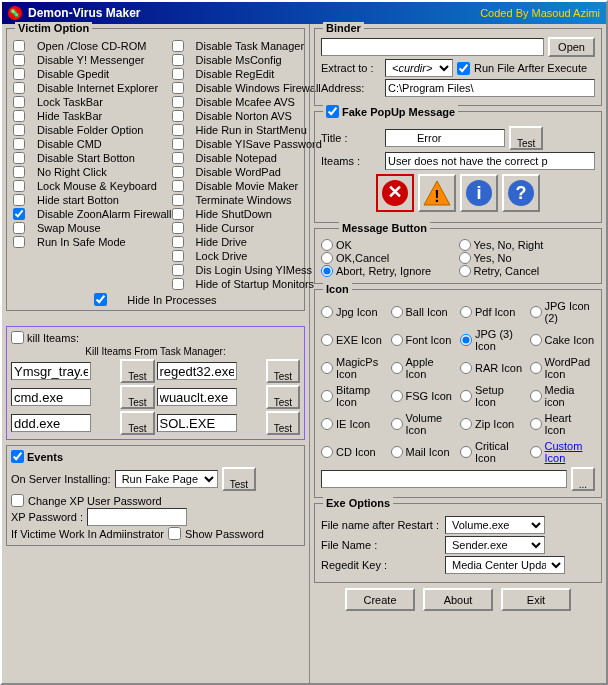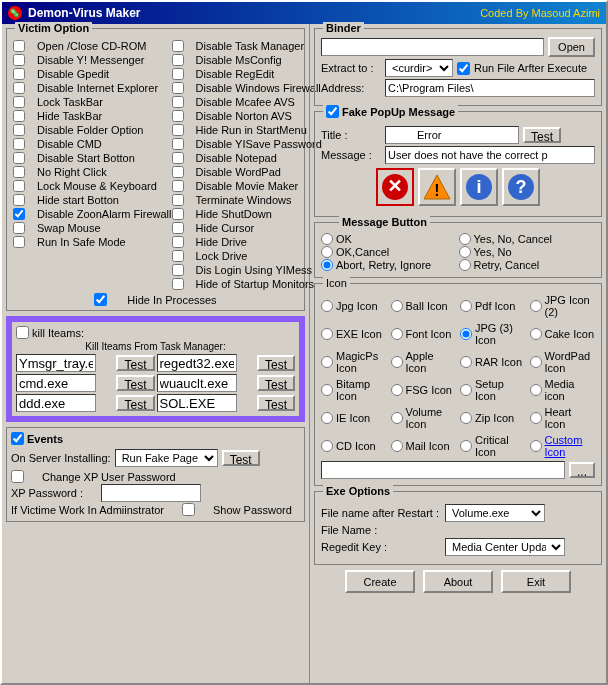--- a/index.html
+++ b/index.html
@@ -110,23 +110,23 @@
       flex-direction: column;
     }
     .hide-in-processes {
       display: flex;
       align-items: center;
       justify-content: center;
       gap: 20px;
       margin-top: 2px;
     }
     .kill-section {
-      border: 6px solid #8b5cf6;
+      border: 1px solid #8b5cf6;
       padding: 4px;
-      margin-top: 2px;
+      margin-top: 12px;
     }
     .kill-label {
       display: flex;
       align-items: center;
       gap: 3px;
     }
     .kill-items-label {
       text-align: center;
       font-size: 10px;
       margin: 2px 0;
@@ -151,23 +151,23 @@
       border-left-color: #fff;
       border-right-color: #808080;
       border-bottom-color: #808080;
       background: #d4d0c8;
       padding: 1px 8px;
       font-size: 11px;
       cursor: pointer;
       height: 20px;
     }
     .btn-small {
-      padding: 1px 6px;
+      padding: 10px 6px;
       height: 16px;
-      font-size: 12px;
+      font-size: 10px;
     }
     .events-section {
       border: 1px solid #808080;
       padding: 4px;
       margin-top: 2px;
     }
     .events-title {
       display: flex;
       align-items: center;
       gap: 3px;
@@ -187,21 +187,21 @@
       background: white;
       font-size: 11px;
       padding: 0 2px;
     }
     .xp-section {
       margin-top: 3px;
     }
     .xp-row {
       display: flex;
       align-items: center;
-      gap: 18px;
+      gap: 4px;
       margin: 1px 0;
     }
     input[type="text"], input[type="password"] {
       border: 1px inset #888;
       background: white;
       font-size: 11px;
       height: 18px;
       padding: 1px 2px;
     }
     
@@ -305,21 +305,21 @@
       padding: 6px;
       position: relative;
       margin-bottom: 2px;
     }
     .icon-section-title {
       position: absolute;
       top: -7px;
       left: 8px;
       background: #d4d0c8;
       padding: 0 3px;
-      font-weight: normal;
+      font-weight: bold;
     }
     .icon-grid {
       display: grid;
       grid-template-columns: repeat(4, 1fr);
       gap: 4px;
     }
     .icon-input-row {
       display: flex;
       align-items: center;
       gap: 4px;
@@ -599,45 +599,45 @@
     <div class="right-panel">
 
       <div class="binder-section">
         <span class="binder-title">Binder</span>
         <div class="binder-row">
           <input type="text" class="binder-input" style="">
           <button class="btn">Open</button>
         </div>
         <div class="binder-row">
           <label>Extract to :</label>
-          <select class="dropdown" style="width:68px;">
+          <select class="dropdown" style="width:68px;font-style:italic;">
             <option>&lt;curdir&gt;</option>
           </select>
           <input type="checkbox" checked="" style="">
           <span>Run File Arfter Execute</span>
         </div>
         <div class="binder-row">
           <label>Address:</label>
           <input type="text" class="binder-input" value="C:\Program Files\" style="">
         </div>
       </div>
 
       <div class="fake-popup-section">
         <span class="fake-popup-title">
           <input type="checkbox" checked="" style="">
           <span>Fake PopUp Message</span>
         </span>
         <div style="margin-top:8px;">
           <div class="binder-row">
             <label>Title :</label>
-            <input type="text" value="Error" style="width: 134px; padding-left: 31px;">
+            <input type="text" value="Error" style="width: 120px; padding-left: 31px;">
             <button class="btn btn-small">Test</button>
           </div>
           <div class="binder-row">
-            <label>Message :</label>
+            <label>Iteams :</label>
             <input type="text" value="User does not have the correct p" style="flex: 1 1 0%;">
           </div>
         </div>
         <div class="dialog-icons">
           <div class="dialog-icon" style="color:#c00; border-color: #c00; border-style: solid;">
             <svg width="28" height="28" viewBox="0 0 28 28">
                 <circle cx="14" cy="14" r="13" fill="#c00"></circle>
                 <text x="14" y="19" text-anchor="middle" fill="white" font-size="18" font-weight="bold">✕</text>
               </svg>
           </div>
@@ -664,21 +664,21 @@
 
       <div class="msg-button-section">
         <span class="msg-button-title">Message Button</span>
         <div class="radio-grid" style="margin-top:4px;">
           <div class="radio-item">
               <input type="radio" name="msgbtn" style="">
               <span>OK</span>
             </div>
           <div class="radio-item">
               <input type="radio" name="msgbtn" style="">
-              <span>Yes, No, Cancel</span>
+              <span>Yes, No, Right</span>
             </div>
           <div class="radio-item">
               <input type="radio" name="msgbtn" style="">
               <span>OK,Cancel</span>
             </div>
           <div class="radio-item">
               <input type="radio" name="msgbtn" style="">
               <span>Yes, No</span>
             </div>
           <div class="radio-item">
@@ -801,20 +801,23 @@
       <div class="exe-options-section">
         <span class="exe-options-title">Exe Options</span>
         <div class="exe-row" style="margin-top:6px;">
           <label>File name after Restart :</label>
           <select class="dropdown" style="width:100px;">
             <option>Volume.exe</option>
           </select>
         </div>
         <div class="exe-row">
           <label>File Name :</label>
+          <select class="dropdown" style="width:100px;">
+            <option>Sender.exe</option>
+          </select>
         </div>
         <div class="exe-row">
           <label>Regedit Key :</label>
           <select class="dropdown" style="width:120px;">
             <option>Media Center Update</option>
           </select>
         </div>
       </div>
 
       <div class="bottom-buttons">

